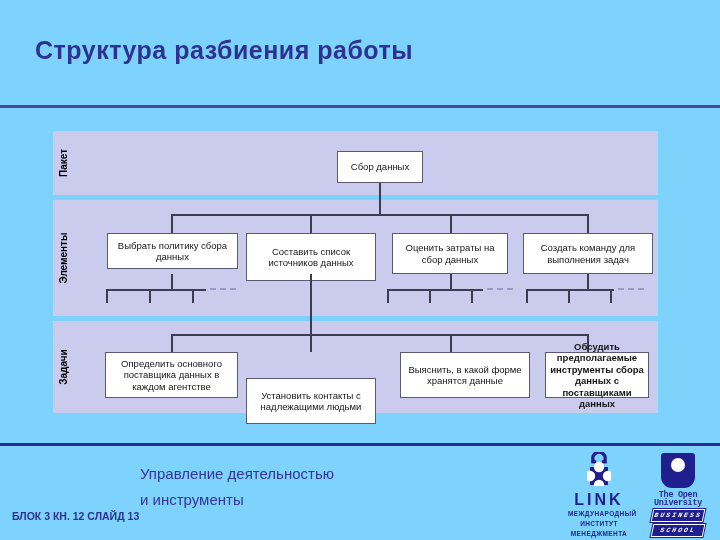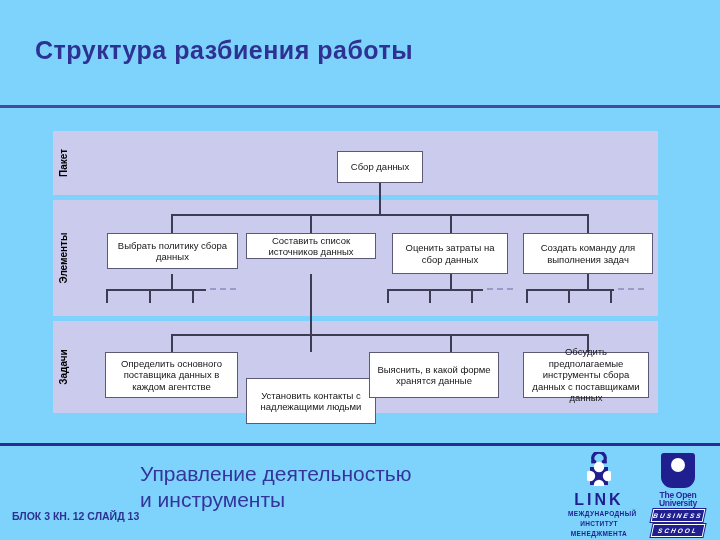--- a/index.html
+++ b/index.html
@@ -21,29 +21,29 @@
            font-size:9.5px;line-height:11.5px;color:#151515;padding:2px 3px;}
 
   
   .ln{position:absolute;background:#3c3c55;}
   .ln.h{height:2px;} .ln.v{width:2px;}
   .dash{position:absolute;height:0;border-top:2px dashed #9a9ac8;}
 
   
   .course-code{position:absolute;left:21px;top:472px;font-size:30px;letter-spacing:2px;color:#3a3aa0;}
   .slide-ref{position:absolute;left:12px;top:510px;font-size:10.5px;font-weight:bold;color:#2e3192;}
-  .course-title{position:absolute;left:140px;top:461px;font-size:21px;line-height:26px;color:#34349c;}
+  .course-title{position:absolute;left:140px;top:461px;font-size:15px;line-height:26px;color:#34349c;}
 
   
   .link-logo{position:absolute;left:568px;top:452px;width:62px;text-align:center;color:#1f1f8f;}
   .link-title{font-size:16px;font-weight:bold;letter-spacing:3px;margin-top:1px;}
   .link-sub{font-size:6.5px;font-weight:bold;line-height:10px;letter-spacing:.4px;}
 
   
-  .ou-logo{position:absolute;left:650px;top:453px;width:56px;text-align:center;color:#2a2a9a;}
+  .ou-logo{position:absolute;left:650px;top:453px;width:56px;text-align:center;color:#2a2a9a;font-family:Liberation Mono, monospace;}
   .ou-shield{width:34px;height:35px;margin:0 auto;background:#1f1f8f;
              border-radius:3px 3px 11px 11px;position:relative;}
   .ou-shield .hole{position:absolute;left:10px;top:5px;width:14px;height:14px;
                    border-radius:50%;background:#fff;}
   .ou-name{font-size:8.5px;font-weight:bold;line-height:8px;margin-top:3px;letter-spacing:-.3px;}
   .ou-badge{position:relative;margin:2px auto 0;width:50px;height:11px;background:#1f1f8f;
             border:1px solid #fff;box-shadow:0 0 0 1px #1f1f8f;transform:skewX(-12deg);
             color:#fff;font-size:6.5px;font-weight:bold;font-style:italic;letter-spacing:2px;
             display:flex;align-items:center;justify-content:center;}
 </style>
@@ -68,21 +68,21 @@
     <div class="wbs-box" style="left:337px;top:151px;width:86px;height:32px;">Сбор данных</div>
 
     <div class="ln v" style="left:379px;top:183px;height:31px;"></div>
     <div class="ln h" style="left:171px;top:214px;width:418px;"></div>
     <div class="ln v" style="left:171px;top:214px;height:19px;"></div>
     <div class="ln v" style="left:310px;top:214px;height:19px;"></div>
     <div class="ln v" style="left:450px;top:214px;height:19px;"></div>
     <div class="ln v" style="left:587px;top:214px;height:19px;"></div>
 
     <div class="wbs-box" style="left:107px;top:233px;width:131px;height:36px;">Выбрать политику сбора данных</div>
-    <div class="wbs-box" style="left:246px;top:233px;width:130px;height:26px;">Составить список источников данных</div>
+    <div class="wbs-box" style="left:246px;top:233px;width:130px;height:48px;">Составить список источников данных</div>
     <div class="wbs-box" style="left:392px;top:233px;width:116px;height:41px;">Оценить затраты на сбор данных</div>
     <div class="wbs-box" style="left:523px;top:233px;width:130px;height:41px;">Создать команду для выполнения задач</div>
 
     <div class="ln v" style="left:171px;top:274px;height:15px;"></div>
     <div class="ln h" style="left:106px;top:289px;width:100px;"></div>
     <div class="ln v" style="left:106px;top:289px;height:14px;"></div>
     <div class="ln v" style="left:149px;top:289px;height:14px;"></div>
     <div class="ln v" style="left:192px;top:289px;height:14px;"></div>
     <div class="dash" style="left:210px;top:288px;width:26px;"></div>
 
@@ -101,22 +101,22 @@
     <div class="dash" style="left:618px;top:288px;width:26px;"></div>
 
     <div class="ln v" style="left:310px;top:274px;height:78px;"></div>
     <div class="ln h" style="left:171px;top:334px;width:418px;"></div>
     <div class="ln v" style="left:171px;top:334px;height:18px;"></div>
     <div class="ln v" style="left:450px;top:334px;height:18px;"></div>
     <div class="ln v" style="left:587px;top:334px;height:18px;"></div>
 
     <div class="wbs-box" style="left:105px;top:352px;width:133px;height:46px;">Определить основного поставщика данных в каждом агентстве</div>
     <div class="wbs-box" style="left:246px;top:352px;width:130px;height:46px;margin-top:26px;">Установить контакты с надлежащими людьми</div>
-    <div class="wbs-box" style="left:369px;top:352px;width:130px;height:46px;">Выяснить, в какой форме хранятся данные</div>
-    <div class="wbs-box" style="left:523px;top:352px;width:126px;height:46px;">Обсудить предполагаемые инструменты сбора данных с поставщиками данных</div>
+    <div class="wbs-box" style="left:400px;top:352px;width:130px;height:46px;">Выяснить, в какой форме хранятся данные</div>
+    <div class="wbs-box" style="left:545px;top:352px;width:104px;height:46px;font-weight:bold;">Обсудить предполагаемые инструменты сбора данных с поставщиками данных</div>
   </div>
 
   <div class="footer-rule"></div>
 
   <div class="slide-ref">БЛОК 3 КН. 12 СЛАЙД 13</div>
   <div class="course-title">
     <div>Управление деятельностью</div>
     <div>и инструменты</div>
   </div>
 

